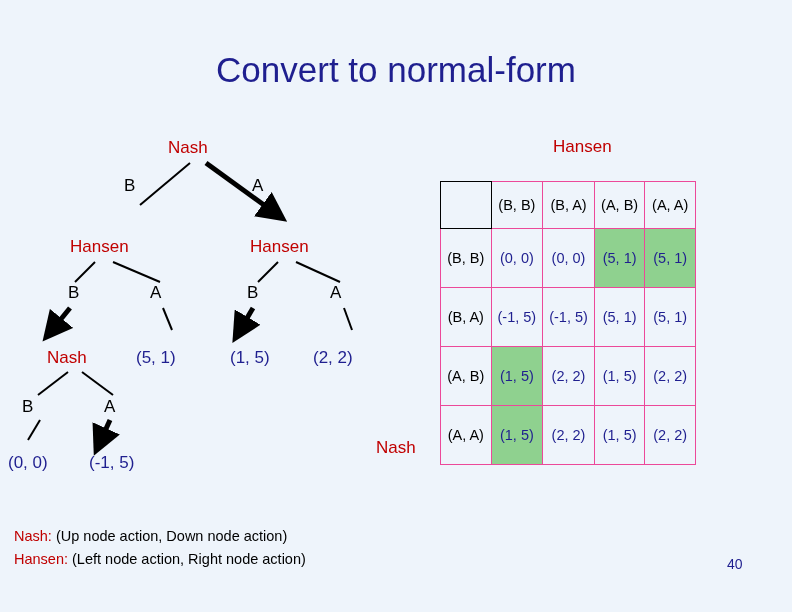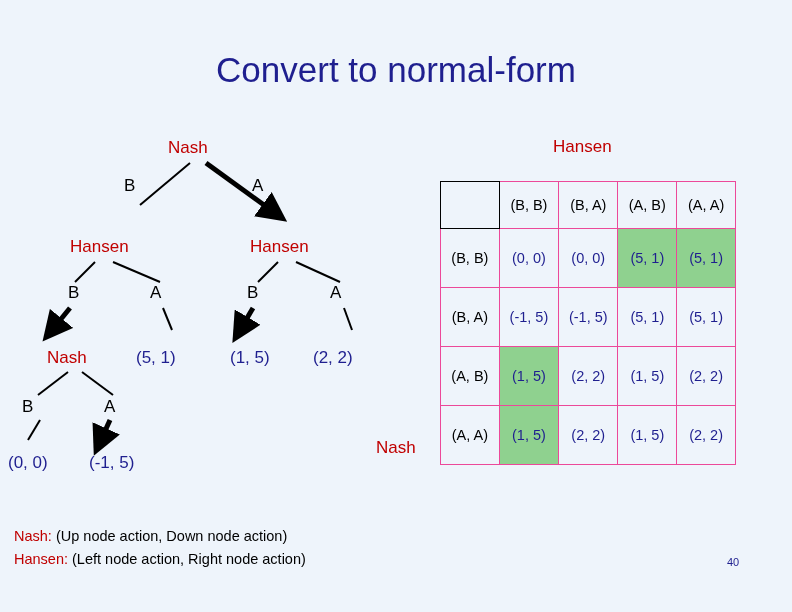--- a/index.html
+++ b/index.html
@@ -11,21 +11,20 @@
     height: 612px;
     background: #eef4fb;
     font-family: "Liberation Sans", sans-serif;
     position: relative;
     overflow: hidden;
   }
   .page {
     position: relative;
     width: 696px;
     height: 612px;
-    padding-left: 40px;
   }
   #title {
     position: absolute;
     left: 0;
     top: 50px;
     width: 792px;
     text-align: center;
     font-size: 35px;
     color: #1f1f8f;
     letter-spacing: 0px;
@@ -114,21 +113,21 @@
   #legend1 .key, #legend2 .key {
     color: #c00000;
   }
   #legend1 .rest, #legend2 .rest {
     color: #000000;
   }
   #pagenum {
     position: absolute;
     left: 727px;
     top: 556px;
-    font-size: 11px;
+    font-size: 14px;
     color: #1f1f8f;
   }
 </style>
 </head>
 <body>
 
 <div class="page">
 
   <div id="title">Convert to normal-form</div>
 

